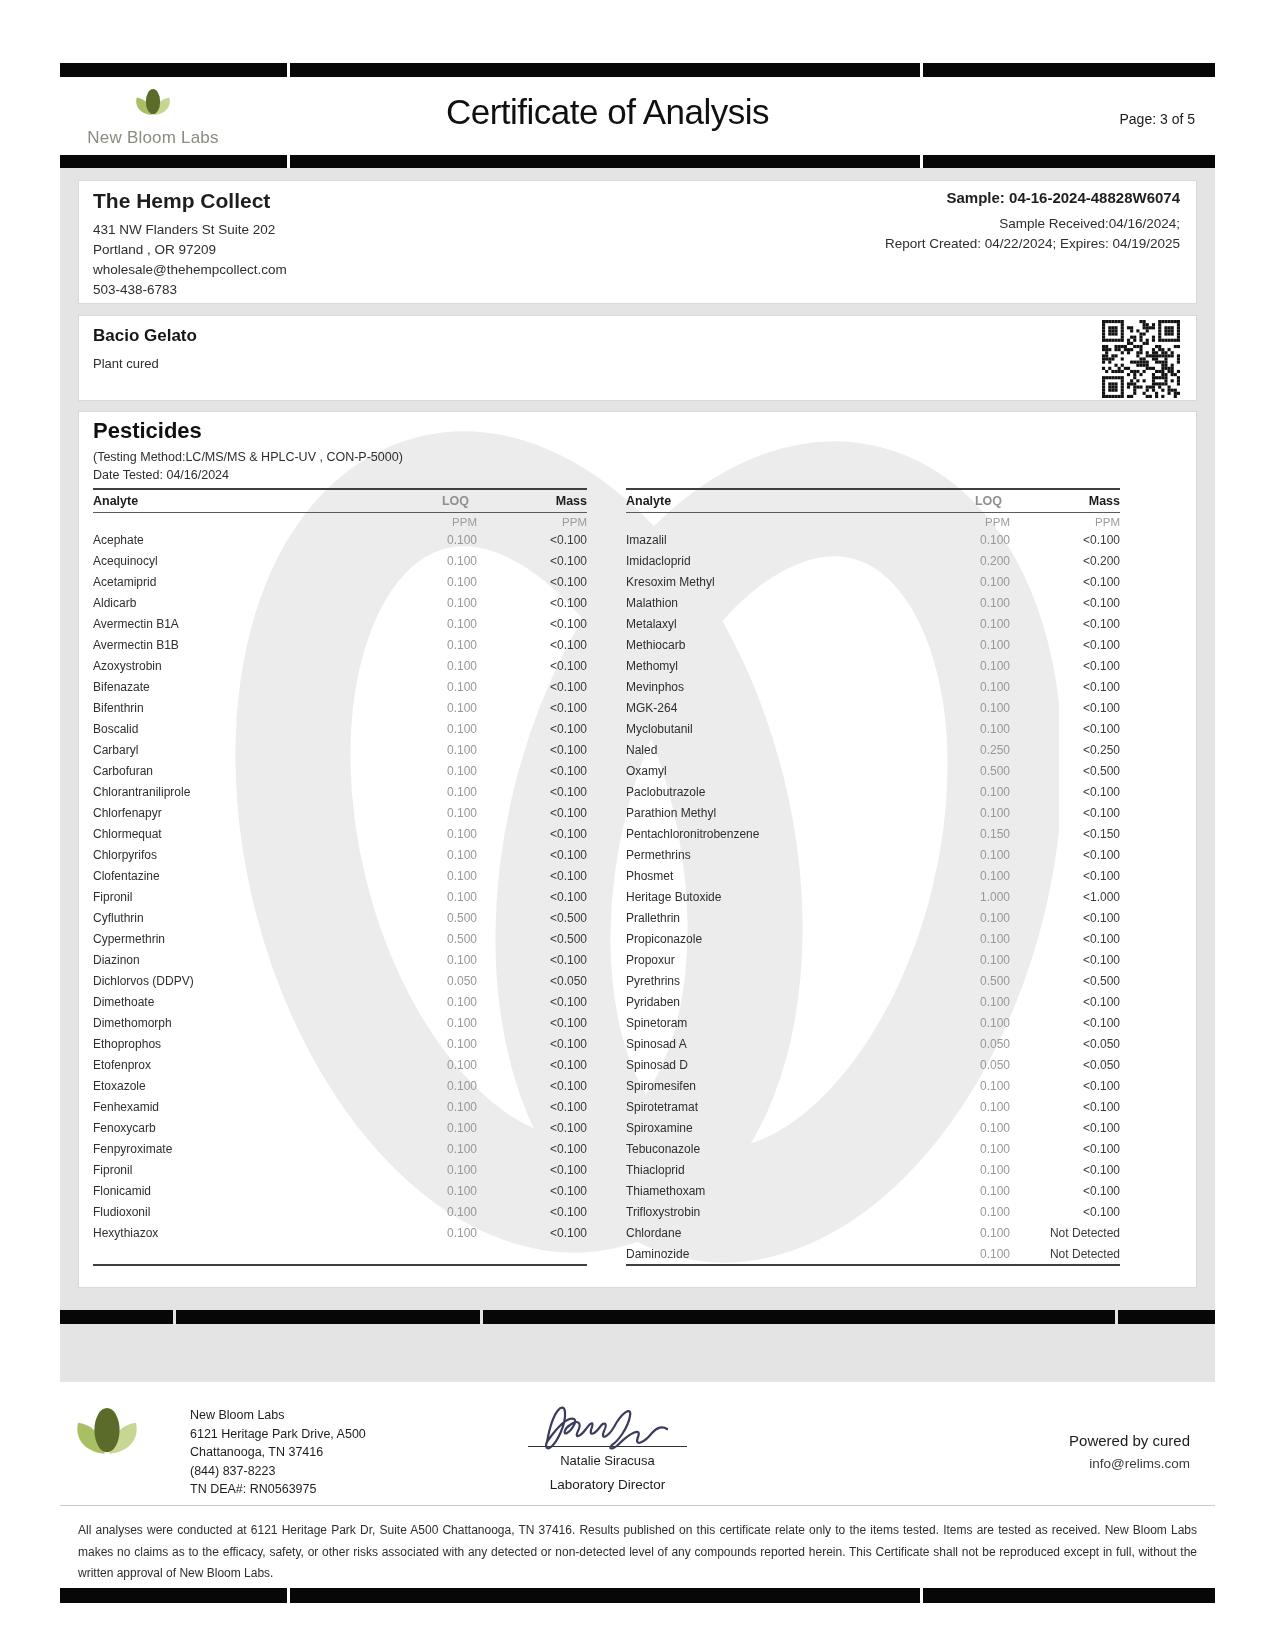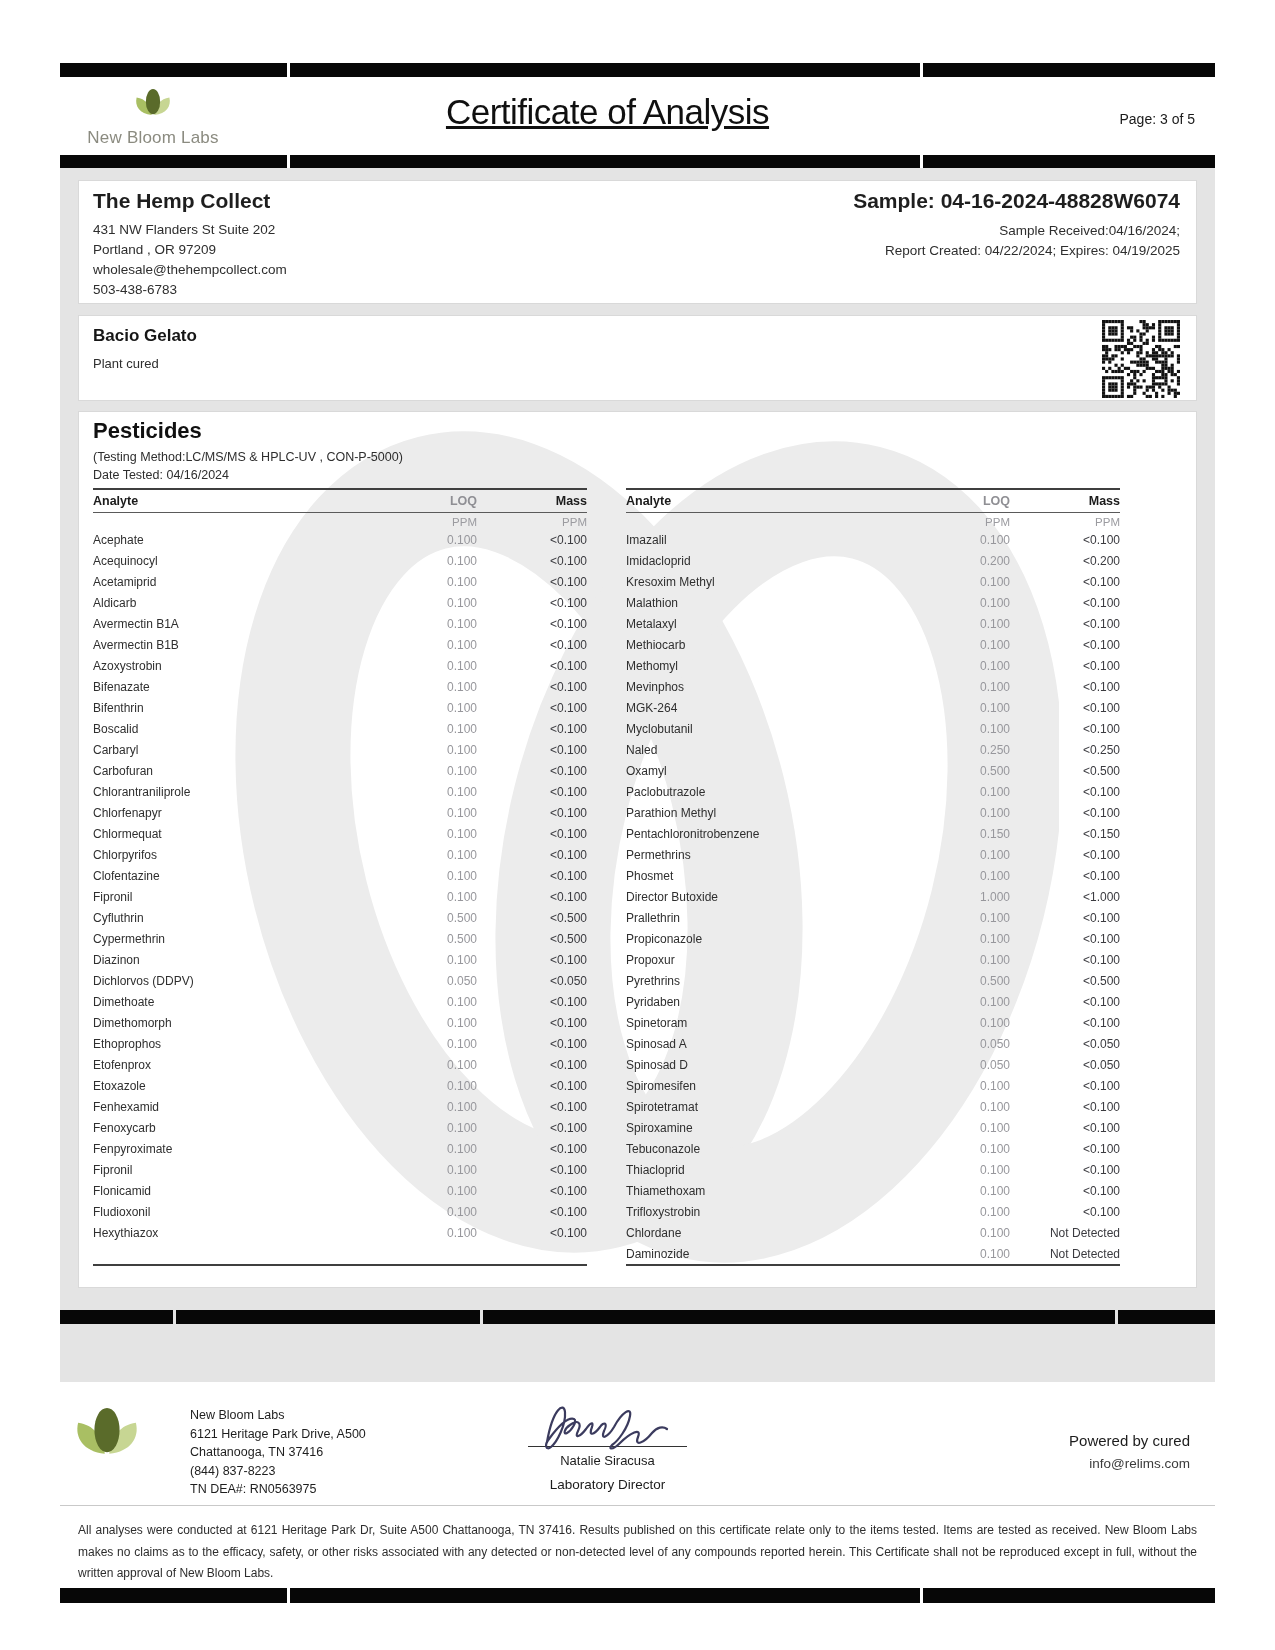--- a/index.html
+++ b/index.html
@@ -20,51 +20,51 @@
   .bar-c{top:1310px;height:14px;}
   .bar-d{top:1588px;height:15px;}
   .seg1{width:227px;} .seg2{width:630px;} .segf{flex:1;}
   .c1{width:113px;} .c2{width:304px;} .c3{width:632px;}
 
   
   .brand{position:absolute;left:78px;top:84px;width:150px;text-align:center;}
   .brand svg{width:46px;height:42px;display:block;margin:0 auto 2px;}
   .brand-name{font-size:17px;color:var(--brand-text);letter-spacing:.2px;}
   .doc-title{position:absolute;top:92px;left:60px;width:1095px;text-align:center;
-             font-size:35px;letter-spacing:-.5px;color:#101010;text-decoration:underline;}
+             font-size:35px;letter-spacing:-.5px;color:#101010;}
   .page-num{position:absolute;top:111px;right:80px;font-size:14px;color:#1a1a1a;}
 
   
   .gray{position:absolute;left:60px;top:168px;width:1155px;height:1214px;background:var(--page-gray);}
   .card{position:absolute;left:18px;width:1119px;background:#fff;border:1px solid #d9d9d9;box-sizing:border-box;}
   .card-client{top:12px;height:124px;}
   .card-sample{top:147px;height:86px;}
   .card-results{top:243px;height:877px;overflow:hidden;}
 
   .client{position:absolute;left:14px;top:8px;}
   .client-name{font-size:21px;font-weight:600;color:#1e1e1e;margin-bottom:7px;}
   .client-line{font-size:13.5px;line-height:20px;color:#2e2e2e;}
   .samplemeta{position:absolute;right:16px;top:8px;text-align:right;}
-  .sample-id{font-size:21px;font-weight:600;color:#1e1e1e;margin-bottom:8px;}
+  .sample-id{font-size:15px;font-weight:600;color:#1e1e1e;margin-bottom:8px;}
   .sample-meta-line{font-size:13.5px;line-height:20px;color:#2e2e2e;}
 
   .sample-name{position:absolute;left:14px;top:10px;font-size:17px;font-weight:600;color:#161616;}
   .sample-type{position:absolute;left:14px;top:40px;font-size:13px;color:#2e2e2e;}
   .qr{position:absolute;right:16px;top:4px;width:78px;height:78px;}
 
   
   .sec-title{position:absolute;left:14px;top:6px;font-size:22px;font-weight:700;color:#101010;}
   .sec-method{position:absolute;left:14px;top:38px;font-size:12.5px;color:#2e2e2e;}
   .sec-date{position:absolute;left:14px;top:56px;font-size:12.5px;color:#2e2e2e;}
   .watermark{position:absolute;left:140px;top:0;width:840px;height:860px;z-index:0;}
   .tables{position:absolute;left:14px;top:76px;display:grid;grid-template-columns:494px 494px;column-gap:39px;z-index:1;}
   .rtable{border-bottom:2px solid #3f3f3f;}
   .thead,.tunits,.trow{display:grid;grid-template-columns:1fr 95px 110px;}
   .thead{border-top:2px solid #3f3f3f;border-bottom:1px solid #5a5a5a;padding:4px 0 4px;
-         font-weight:700;font-size:12.5px;color:#1b1b1b;}
+         font-weight:700;font-size:12.5px;color:#1b1b1b;gap:8px;}
   .th-loq{text-align:right;color:#8f8f94;}
   .th-mass{text-align:right;color:#1b1b1b;}
   .tunits{padding:3px 0 1px;font-size:11.5px;color:#9b9ba0;}
   .tu{text-align:right;}
   .trow{height:21px;align-items:center;font-size:12px;}
   .td-analyte{color:#2f2f2f;}
   .td-loq{text-align:right;color:var(--value-gray);}
   .td-mass{text-align:right;color:#3a3a3f;}
 
   
@@ -786,21 +786,21 @@
                 <span class="td-mass">&lt;0.100</span>
               </div>
 
               <div class="trow">
                 <span class="td-analyte">Phosmet</span>
                 <span class="td-loq">0.100</span>
                 <span class="td-mass">&lt;0.100</span>
               </div>
 
               <div class="trow">
-                <span class="td-analyte">Director Butoxide</span>
+                <span class="td-analyte">Heritage Butoxide</span>
                 <span class="td-loq">1.000</span>
                 <span class="td-mass">&lt;1.000</span>
               </div>
 
               <div class="trow">
                 <span class="td-analyte">Prallethrin</span>
                 <span class="td-loq">0.100</span>
                 <span class="td-mass">&lt;0.100</span>
               </div>
 

